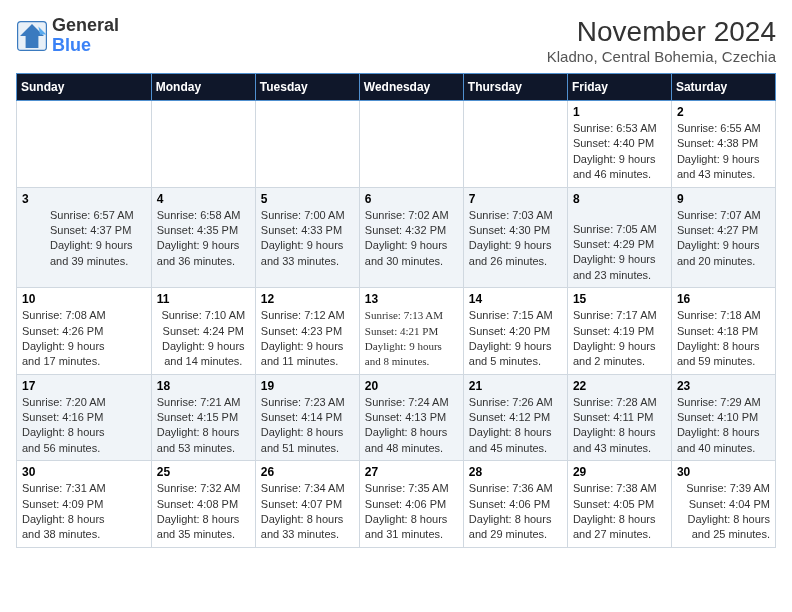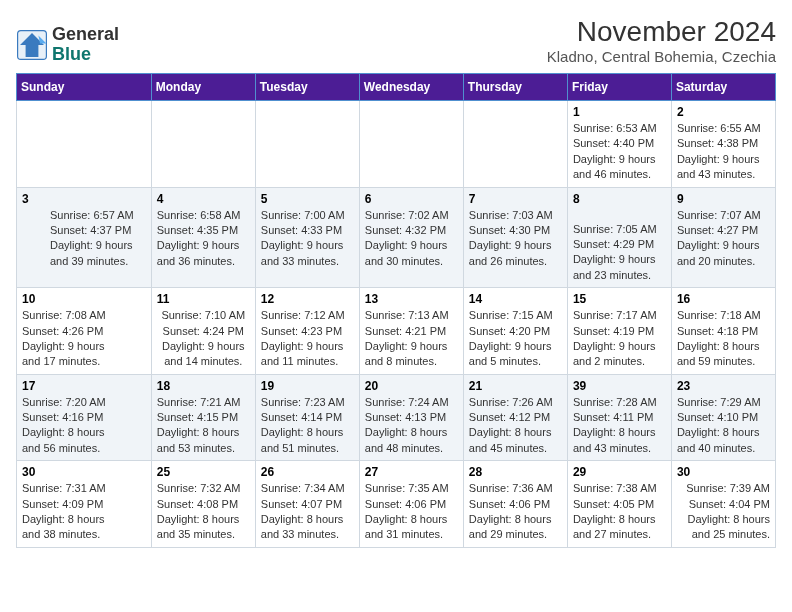--- a/index.html
+++ b/index.html
@@ -6,37 +6,37 @@
     body {
       font-family: Arial, sans-serif;
       background: #fff;
       width: 792px;
       min-height: 612px;
       padding: 16px;
     }
     .header-area {
       display: flex;
       justify-content: space-between;
-      align-items: flex-end;
+      align-items: flex-start;
       margin-bottom: 8px;
       gap: 26px;
     }
     .logo {
       display: flex;
       align-items: center;
       gap: 4px;
     }
     .logo-text {
       font-size: 18px;
       font-weight: bold;
       color: #333;
       line-height: 1.1;
     }
     .logo-text span {
-      color: #0f766e;
+      color: #3b82f6;
     }
     .logo-icon {
       width: 32px;
       height: 32px;
     }
     .title-area {
       text-align: right;
     }
     .month-title {
       font-size: 28px;
@@ -46,21 +46,21 @@
     .location {
       font-size: 15px;
       color: #555;
     }
     table {
       width: 100%;
       border-collapse: collapse;
       font-size: 11px;
     }
     thead tr {
-      background-color: #4c1d95;
+      background-color: #0f172a;
       color: #fff;
     }
     thead th {
       padding: 6px 4px;
       text-align: left;
       font-weight: bold;
       font-size: 12px;
       border: 1px solid #5090cf;
     }
     tbody tr {
@@ -212,21 +212,21 @@
         </td>
         <td>
           <span class="day-num">12</span>
           <div class="day-info" style="white-space: pre-line;">Sunrise: 7:12 AM
 Sunset: 4:23 PM
 Daylight: 9 hours
 and 11 minutes.</div>
         </td>
         <td>
           <span class="day-num">13</span>
-          <div class="day-info" style="white-space: pre-line;">Sunrise: 7:13 AM
+          <div class="day-info" style="white-space: pre-line; font-family: Liberation Serif, serif;">Sunrise: 7:13 AM
 Sunset: 4:21 PM
 Daylight: 9 hours
 and 8 minutes.</div>
         </td>
         <td>
           <span class="day-num">14</span>
           <div class="day-info" style="white-space: pre-line;">Sunrise: 7:15 AM
 Sunset: 4:20 PM
 Daylight: 9 hours
 and 5 minutes.</div>
@@ -276,21 +276,21 @@
 and 48 minutes.</div>
         </td>
         <td>
           <span class="day-num">21</span>
           <div class="day-info" style="white-space: pre-line;">Sunrise: 7:26 AM
 Sunset: 4:12 PM
 Daylight: 8 hours
 and 45 minutes.</div>
         </td>
         <td>
-          <span class="day-num">39</span>
+          <span class="day-num">22</span>
           <div class="day-info" style="white-space: pre-line;">Sunrise: 7:28 AM
 Sunset: 4:11 PM
 Daylight: 8 hours
 and 43 minutes.</div>
         </td>
         <td>
           <span class="day-num">23</span>
           <div class="day-info" style="white-space: pre-line;">Sunrise: 7:29 AM
 Sunset: 4:10 PM
 Daylight: 8 hours

